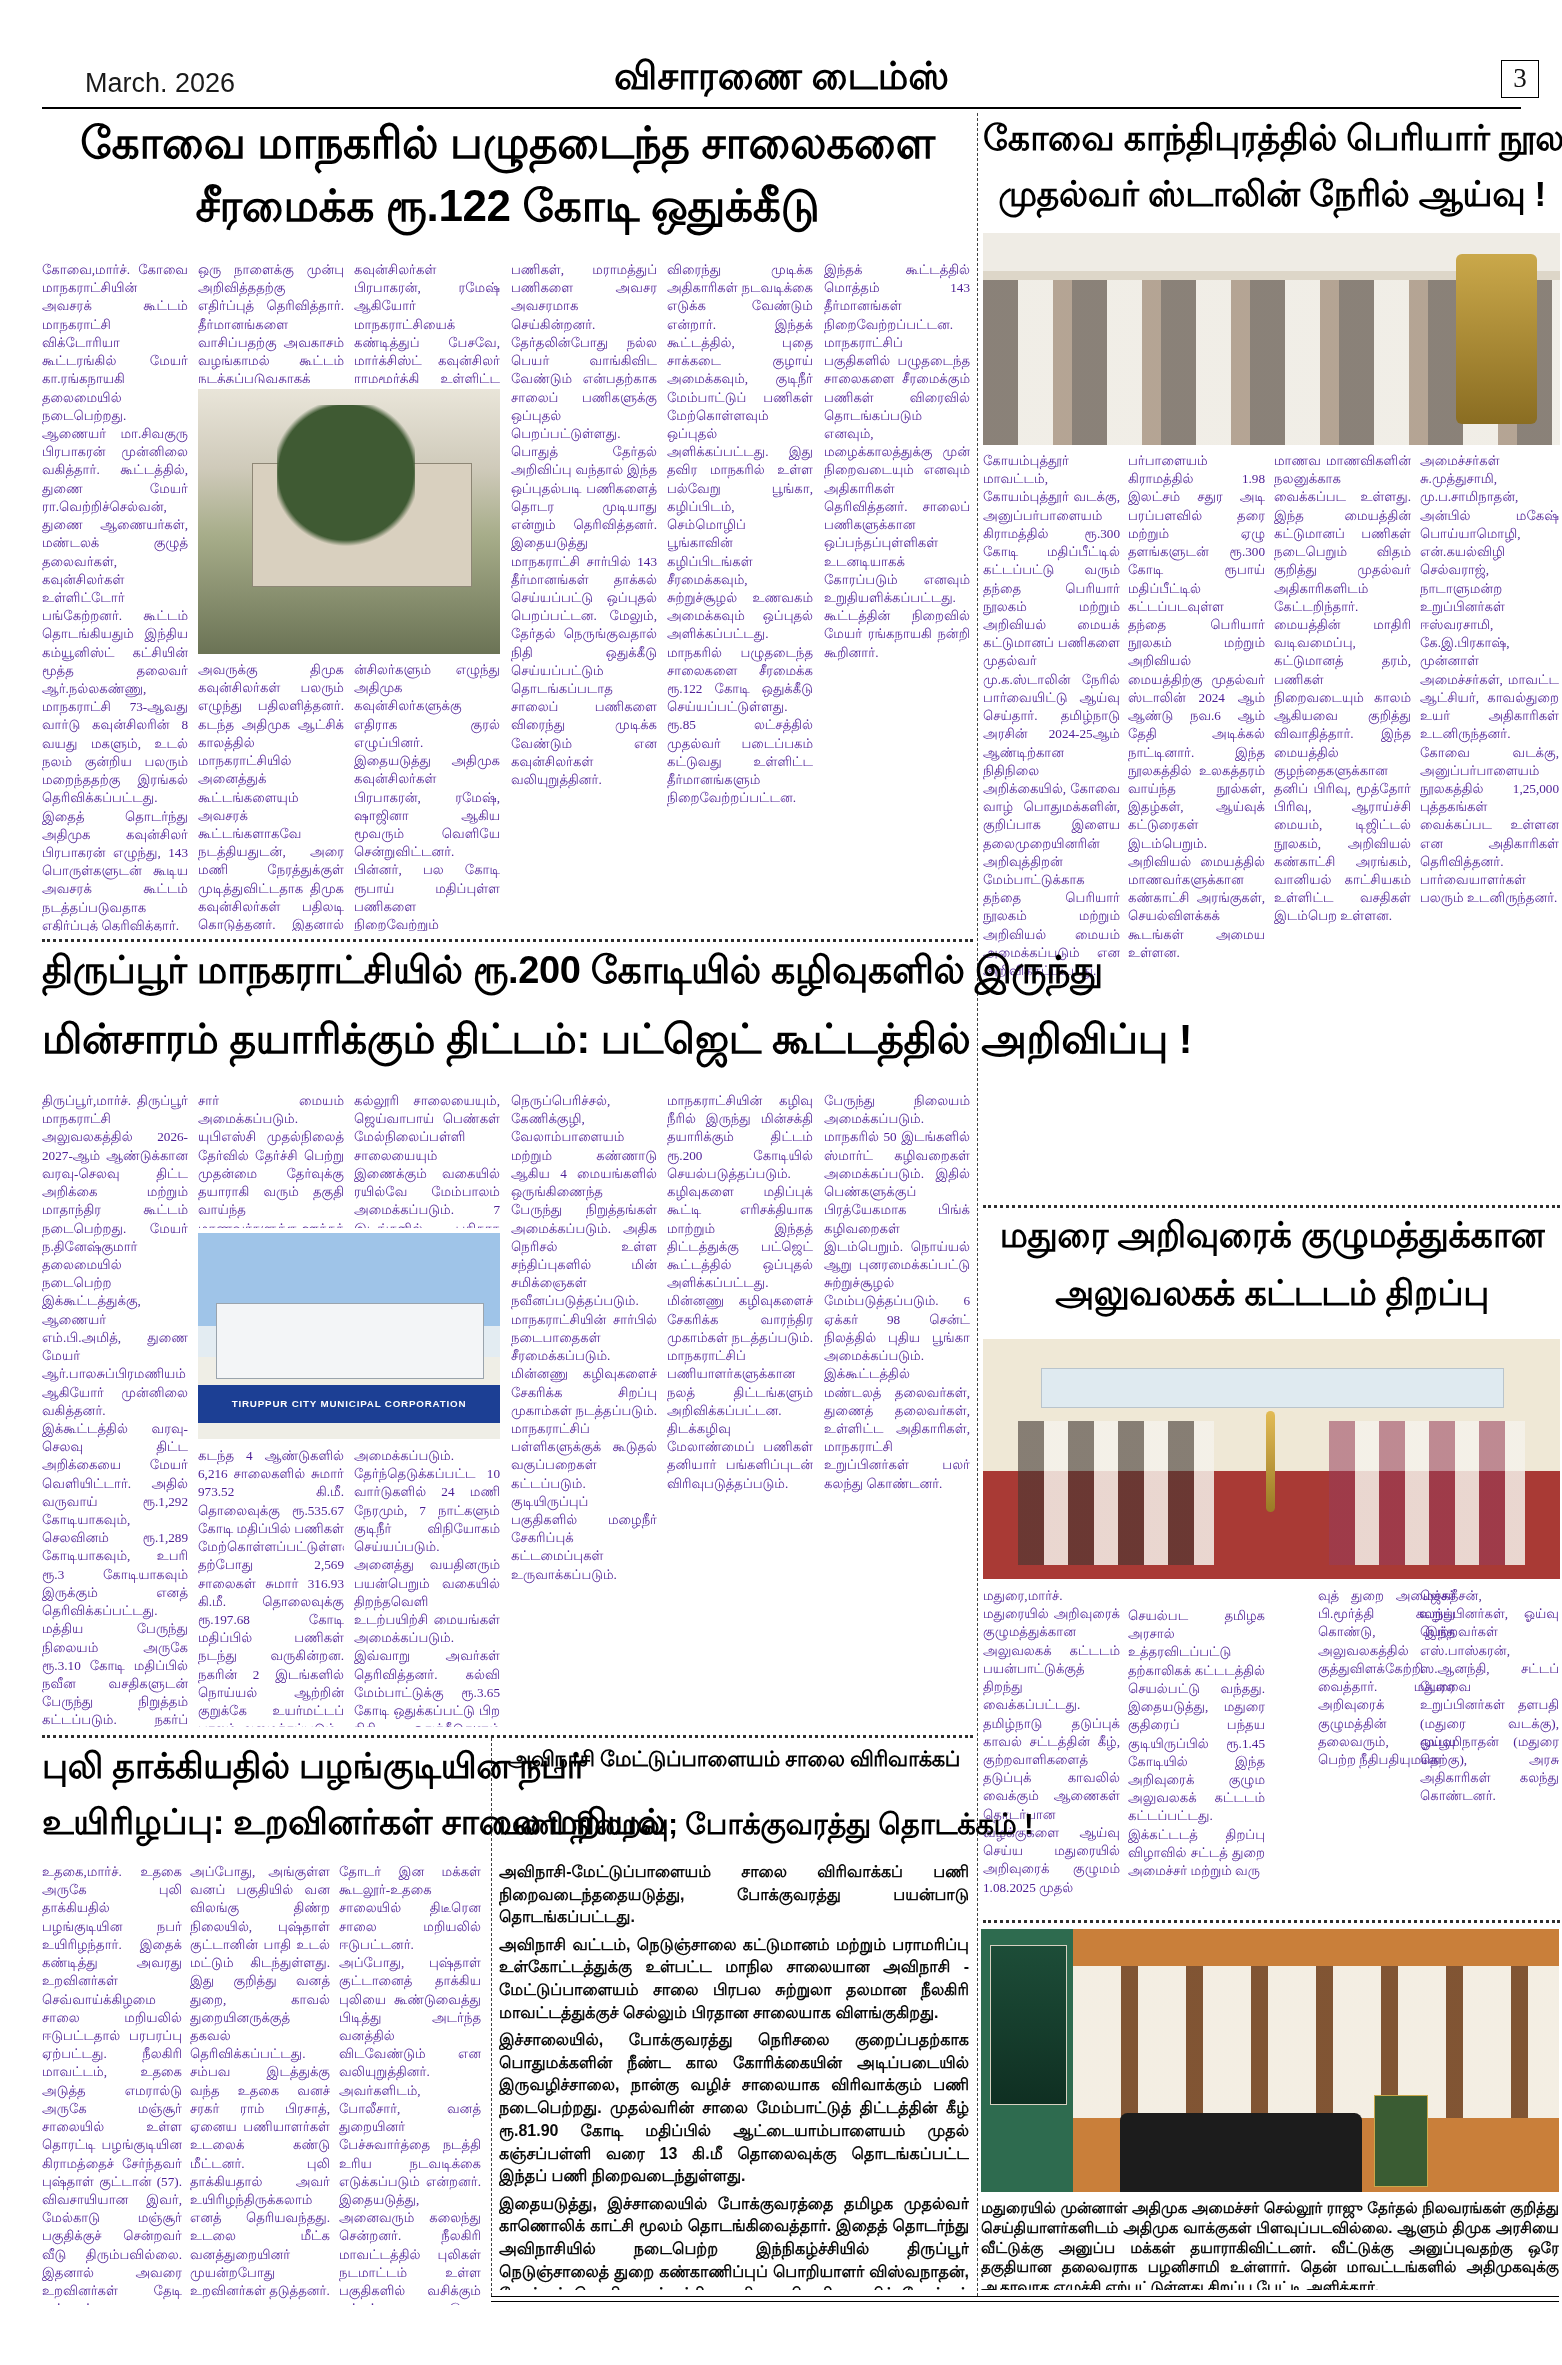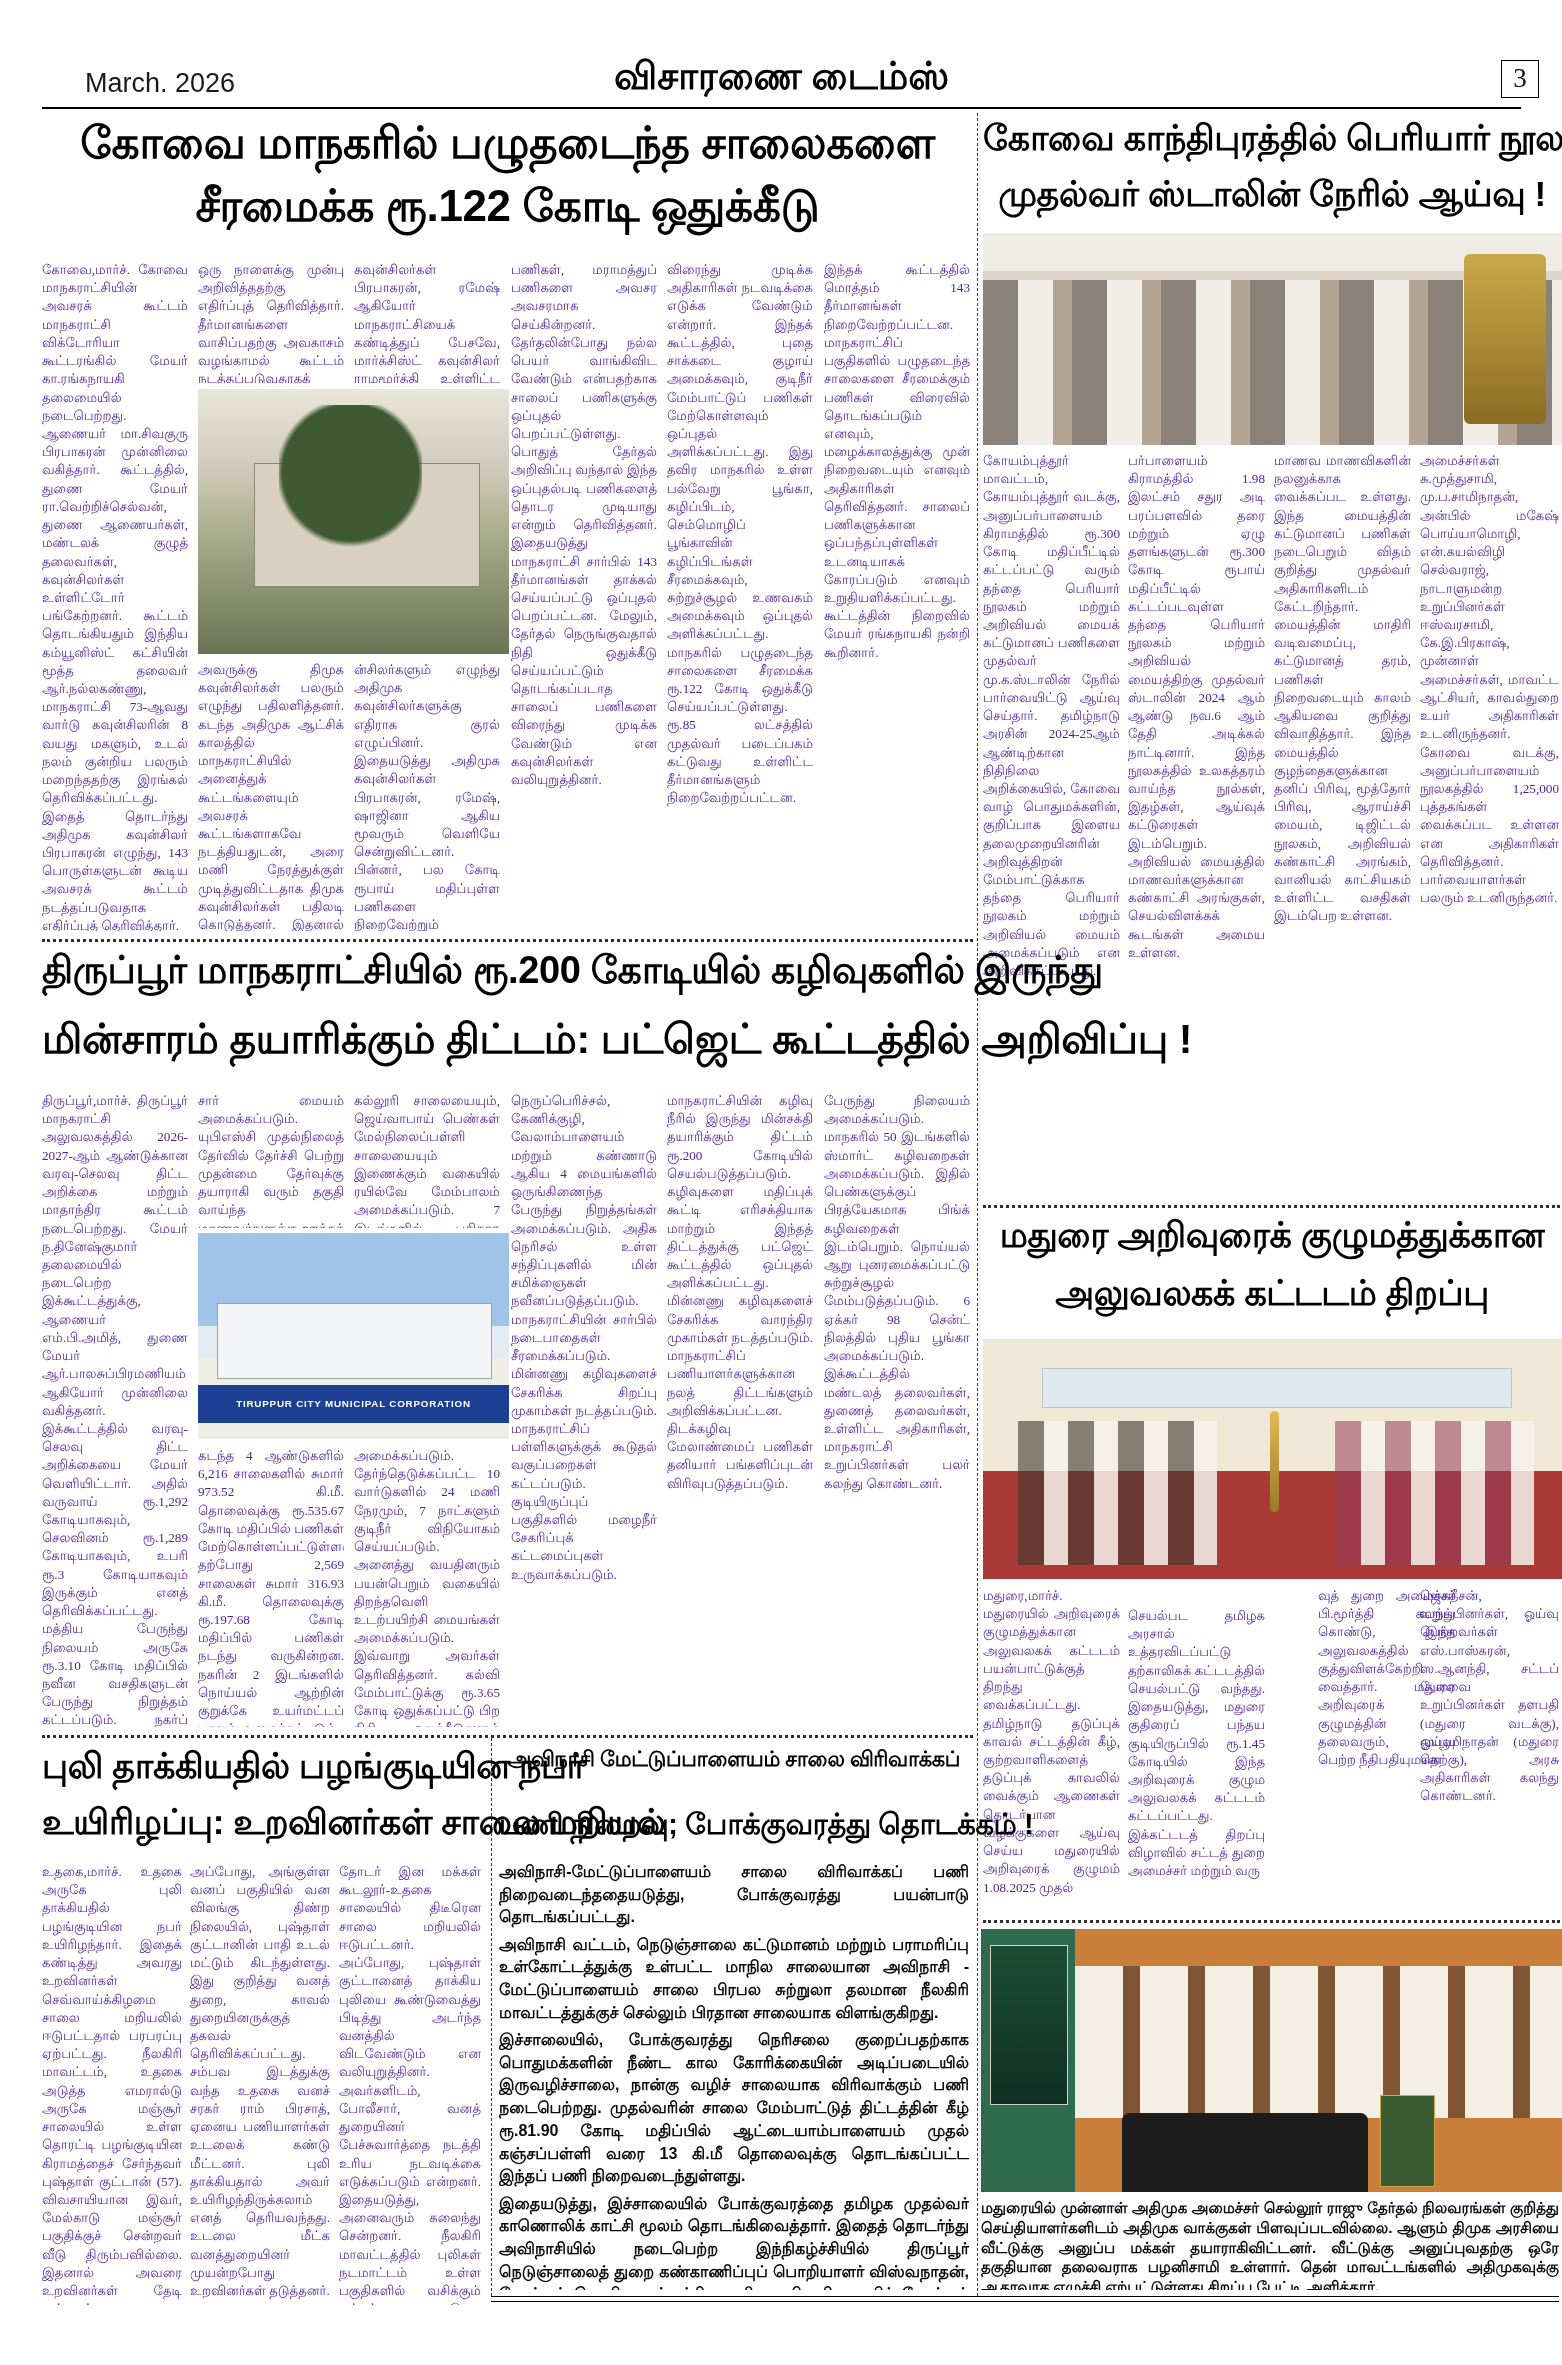--- a/index.html
+++ b/index.html
@@ -8,21 +8,21 @@
   .abs{position:absolute;}
   .hl{position:absolute;text-align:center;font-family:"Liberation Sans",sans-serif;
       font-weight:700;color:#000;white-space:nowrap;letter-spacing:-0.4px;}
   .col{position:absolute;font-size:13.2px;line-height:1.38;text-align:justify;
        overflow:hidden;color:#4c1d95;}
   .wide{position:absolute;font-family:"Liberation Sans",sans-serif;font-size:16px;
         font-weight:600;line-height:1.42;text-align:justify;overflow:hidden;color:#0a0a0a;}
   .wide p{margin:0 0 4.5px 0;}
   .caption{position:absolute;font-family:"Liberation Sans",sans-serif;font-size:15px;
            font-weight:600;line-height:1.32;text-align:justify;overflow:hidden;color:#0a0a0a;}
-  .photo{position:absolute;overflow:hidden;background:#cfcac0;padding-left:9px;}
+  .photo{position:absolute;overflow:hidden;background:#cfcac0;}
   .hsep{position:absolute;height:0;border-top:3px dotted #2f2f2f;}
   .vsep{position:absolute;width:0;border-left:1.5px dashed #3d3d3d;}
   .hrule{position:absolute;height:2.3px;background:#000;}
   .rule2{position:absolute;height:3.8px;border-top:1.5px solid #000;border-bottom:1.5px solid #000;}
   .pageno{position:absolute;border:1.5px solid #000;text-align:center;
           font-family:"Liberation Serif",serif;font-size:27px;line-height:35px;}
   .masthead{position:absolute;text-align:center;font-family:"Liberation Serif",serif;
             font-weight:700;font-size:38px;color:#000;}
   .date{position:absolute;font-family:"Liberation Sans",sans-serif;font-size:27px;color:#1a1a1a;}
   .banner{position:absolute;left:0;right:0;bottom:8%;height:18%;background:#1c3f94;color:#fff;

